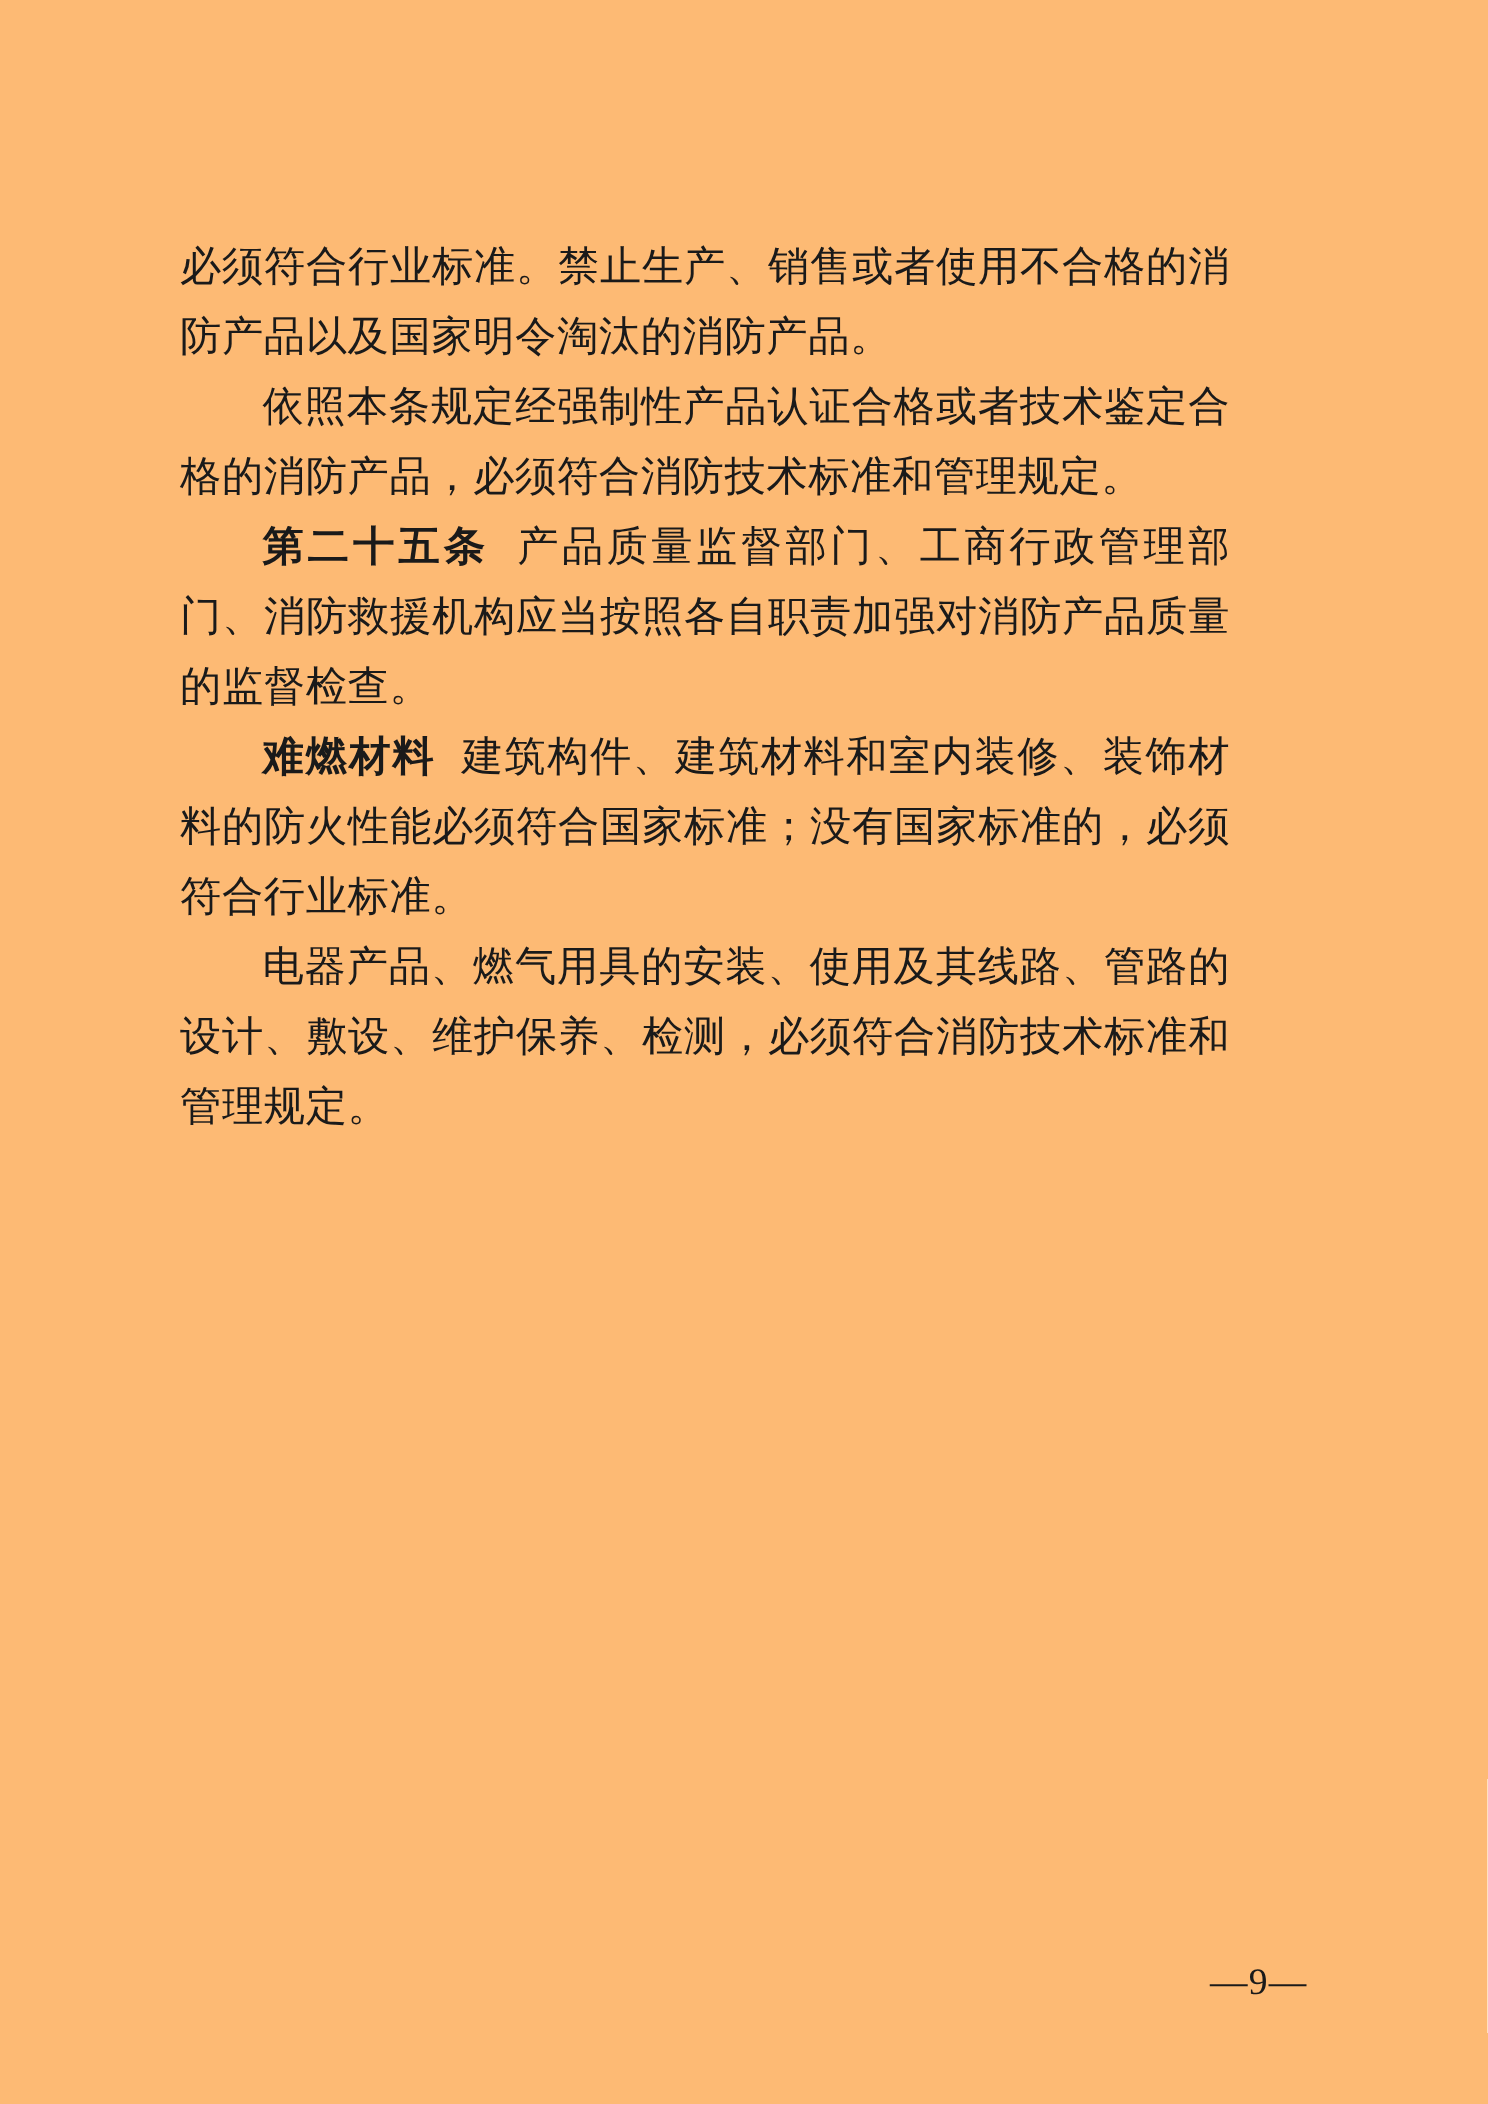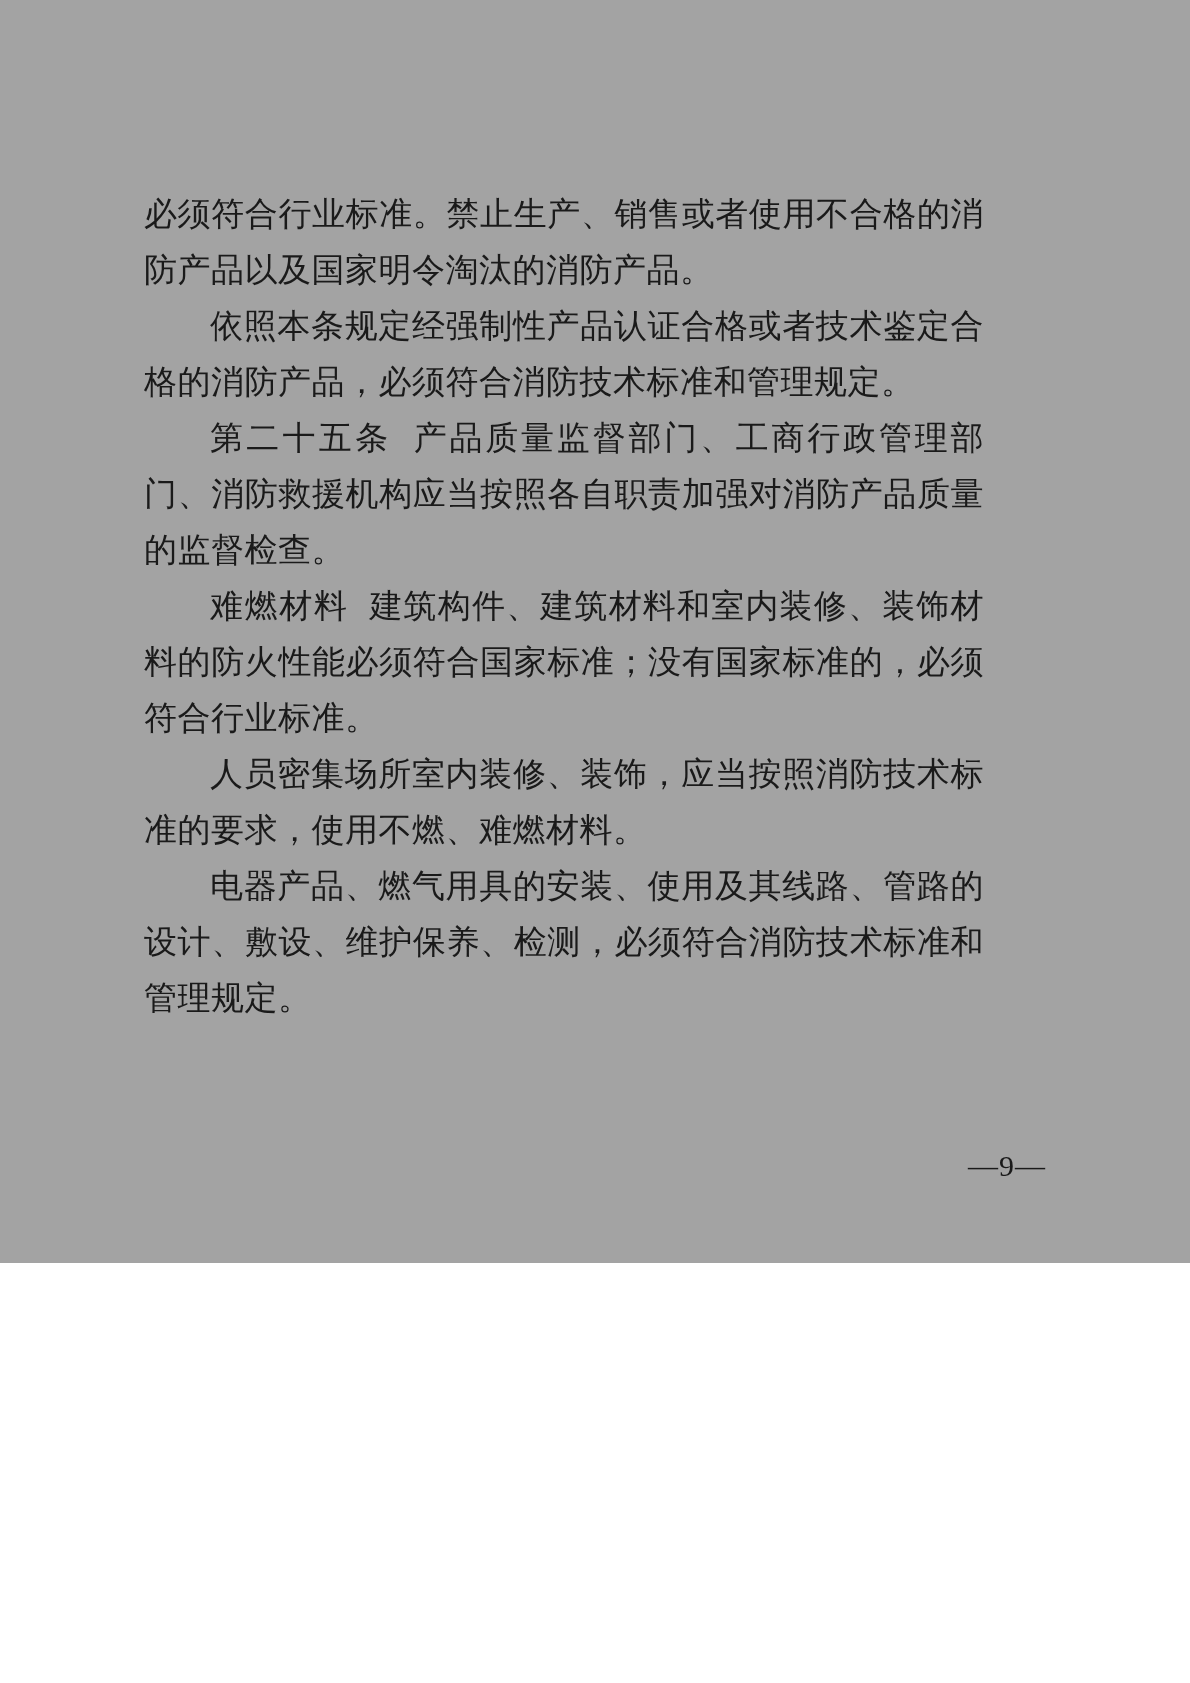--- a/index.html
+++ b/index.html
@@ -3,22 +3,22 @@
 <meta charset="utf-8">
 <style>
   html, body {
     margin: 0;
     padding: 0;
     background: #ffffff;
   }
   .page {
     position: relative;
     width: 1190px;
-    height: 1263px;
-    background: #a3a3a3;
+    height: 1683px;
+    background: #fdba74;
     box-sizing: border-box;
     overflow: hidden;
   }
   .content {
     position: absolute;
     left: 144px;
     top: 186px;
     width: 840px;
   }
   .para {
@@ -28,21 +28,21 @@
     color: #1a1a1a;
     text-align: justify;
     text-justify: inter-ideograph;
     margin: 0 0 0 0;
     letter-spacing: 0.5px;
   }
   .para.indent {
     text-indent: 66px;
   }
   .para .lead {
-    font-weight: normal;
+    font-weight: bold;
     letter-spacing: 1px;
     margin-top: 42px;
   }
   .para .gap {
     display: inline-block;
     width: 20px;
   }
   .page-number {
     position: absolute;
     right: 144px;
@@ -70,23 +70,20 @@
     </p>
 
     <p class="para indent">
       <span class="lead">第二十五条</span><span class="gap"></span><span>产品质量监督部门、工商行政管理部门、消防救援机构应当按照各自职责加强对消防产品质量的监督检查。</span>
     </p>
 
     <p class="para indent">
       <span class="lead">难燃材料</span><span class="gap"></span><span>建筑构件、建筑材料和室内装修、装饰材料的防火性能必须符合国家标准；没有国家标准的，必须符合行业标准。</span>
     </p>
 
-    <p class="para indent">
-      <span>人员密集场所室内装修、装饰，应当按照消防技术标准的要求，使用不燃、难燃材料。</span>
-    </p>
 
 
     <p class="para indent">
       <span>电器产品、燃气用具的安装、使用及其线路、管路的设计、敷设、维护保养、检测，必须符合消防技术标准和管理规定。</span>
     </p>
 
   </div>
 
   <div class="page-number">—9—</div>
 </div>

